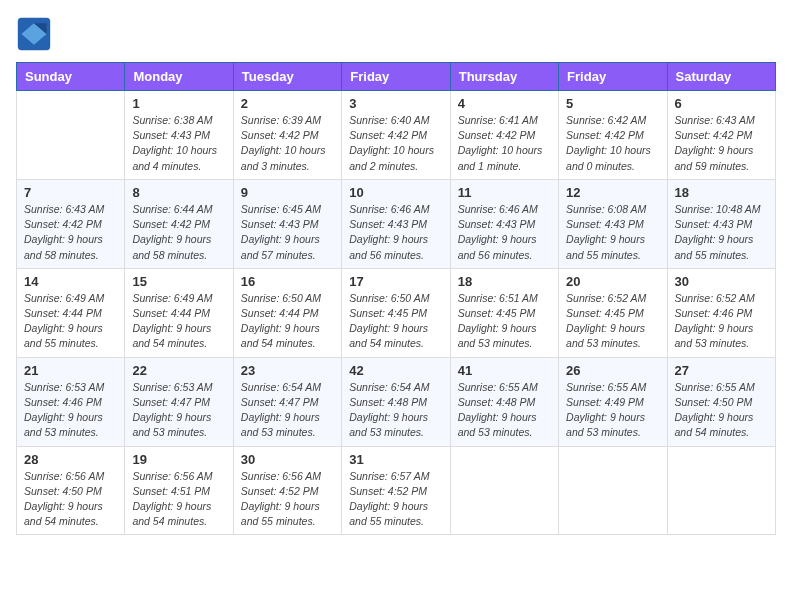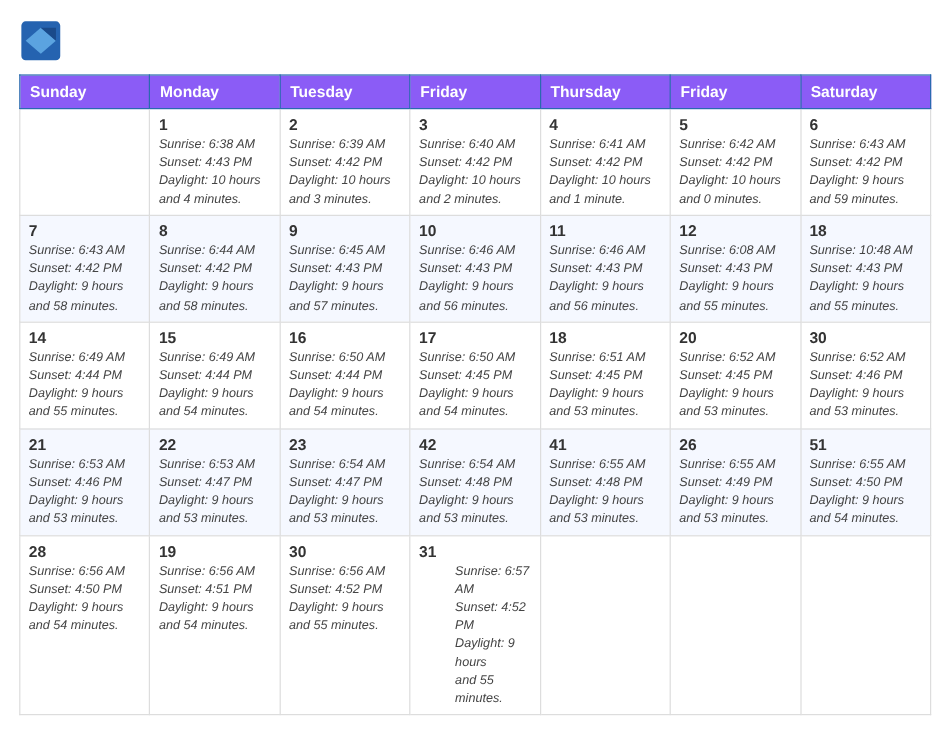--- a/index.html
+++ b/index.html
@@ -302,21 +302,21 @@
 and 53 minutes.</div>
         </td>
         <td>
           <div class="day-number">26</div>
           <div class="cell-content" style="white-space: pre-line;">Sunrise: 6:55 AM
 Sunset: 4:49 PM
 Daylight: 9 hours
 and 53 minutes.</div>
         </td>
         <td>
-          <div class="day-number">51</div>
+          <div class="day-number">27</div>
           <div class="cell-content" style="white-space: pre-line;">Sunrise: 6:55 AM
 Sunset: 4:50 PM
 Daylight: 9 hours
 and 54 minutes.</div>
         </td>
       </tr>
       <tr>
         <td>
           <div class="day-number">28</div>
           <div class="cell-content" style="white-space: pre-line;">Sunrise: 6:56 AM
@@ -333,21 +333,21 @@
         </td>
         <td>
           <div class="day-number">30</div>
           <div class="cell-content" style="white-space: pre-line;">Sunrise: 6:56 AM
 Sunset: 4:52 PM
 Daylight: 9 hours
 and 55 minutes.</div>
         </td>
         <td>
           <div class="day-number">31</div>
-          <div class="cell-content" style="white-space: pre-line; margin-left: 30px;">Sunrise: 6:57 AM
+          <div class="cell-content" style="white-space: pre-line;">Sunrise: 6:57 AM
 Sunset: 4:52 PM
 Daylight: 9 hours
 and 55 minutes.</div>
         </td>
         <td class="empty-cell"></td>
         <td class="empty-cell"></td>
         <td class="empty-cell"></td>
       </tr>
     </tbody>
 </table>

